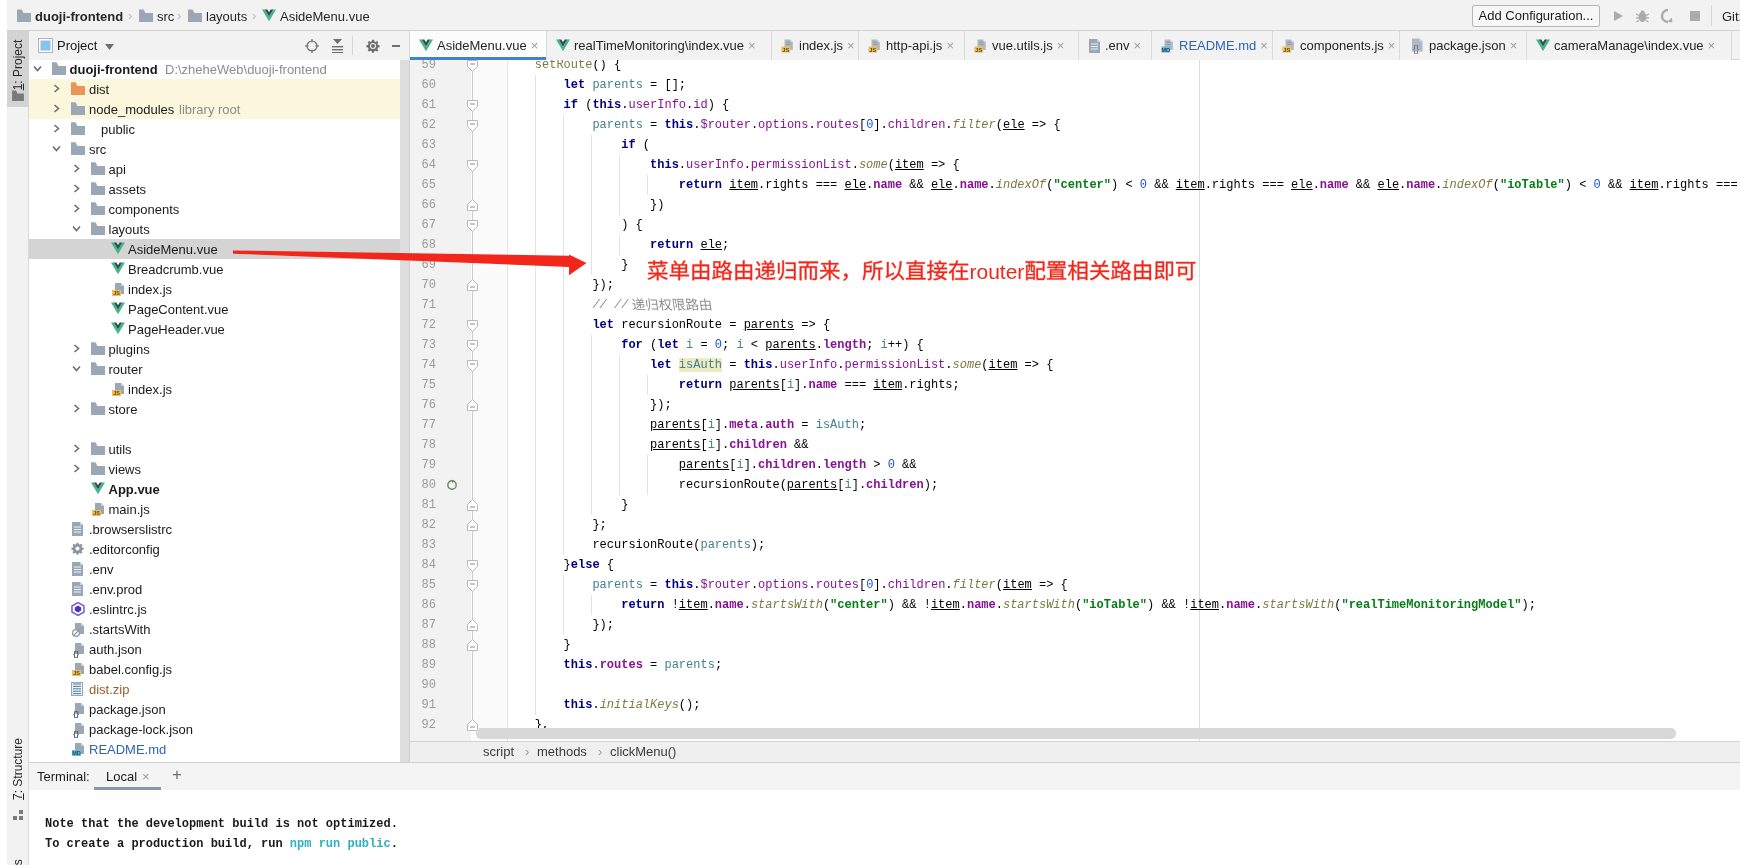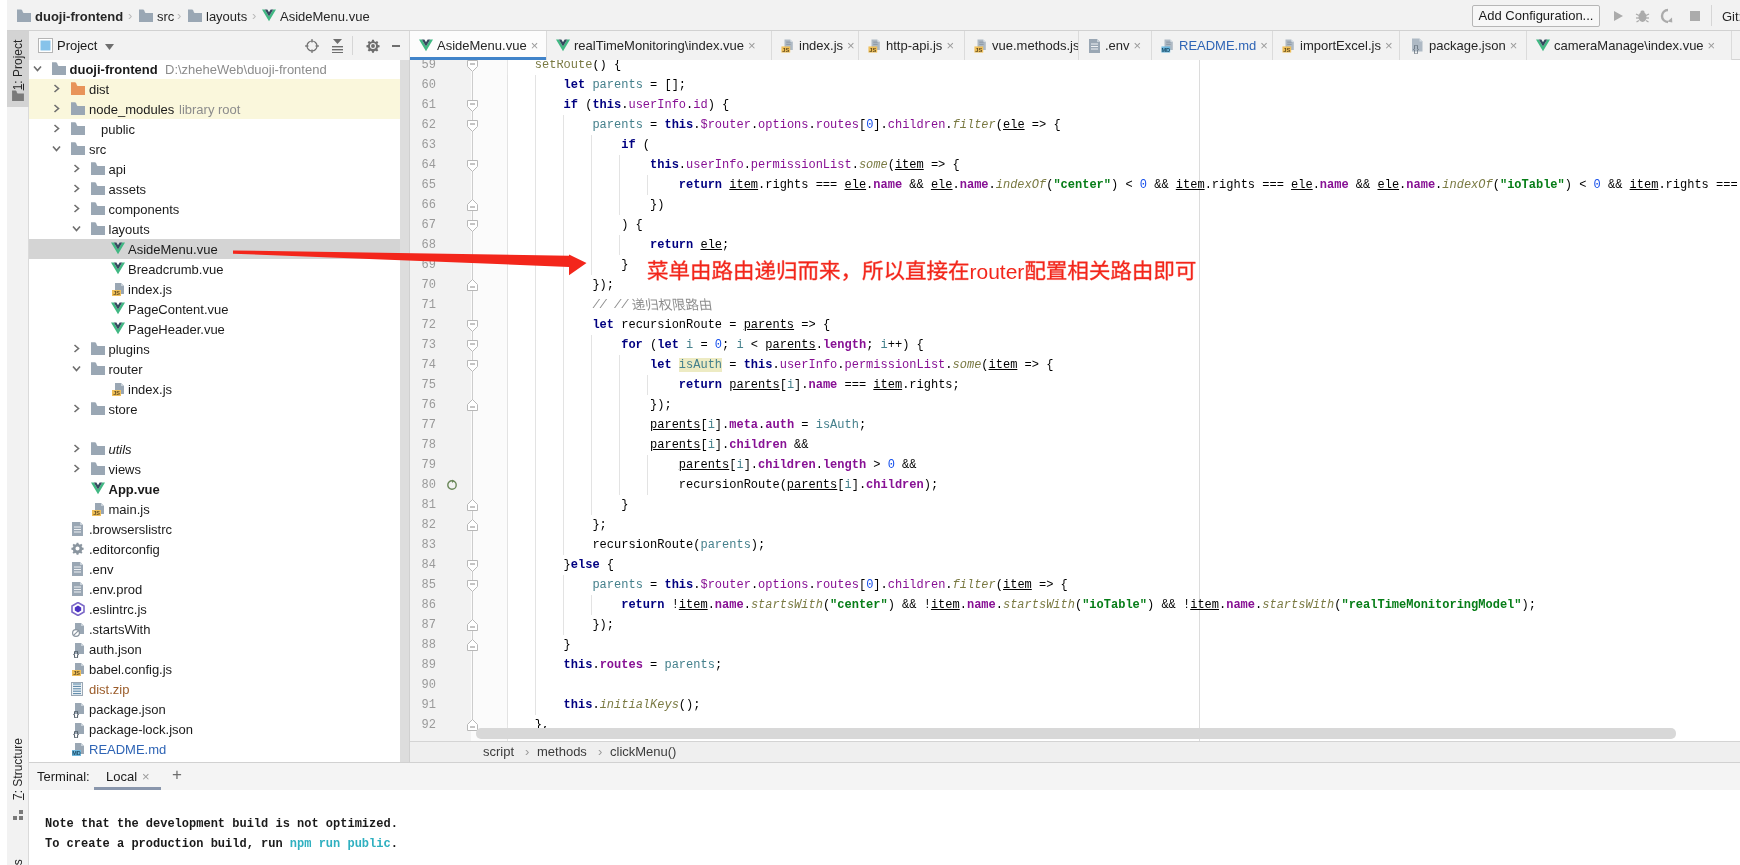--- a/index.html
+++ b/index.html
@@ -413,21 +413,21 @@
           <svg width="11" height="11" viewBox="0 0 11 11">
             <polyline points="3.5,2 7.5,5.5 3.5,9" fill="none" stroke="#6E6E6E" stroke-width="1.6"></polyline>
           </svg>
         </i>
         <i style="left:62px;top:3px">
           <svg width="14" height="13" viewBox="0 0 14 13">
             <path fill="#9AA7B4" d="M0 2 h5 l1.5 2 H14 v9 H0 z M0 1.5 v-1 h4.2 l1 1.3 z"></path>
             <path fill="#9AA7B4" d="M0 0.6h4.4l1.6 2H0z"></path>
           </svg>
         </i>
-        <span style="left:79.5px;font-style:italic;" class="tlabel">utils</span>
+        <span style="left:79.5px;" class="tlabel">utils</span>
       </div>
 <div class="trow" style="top:399px;">
         <i style="left:42px;top:4px">
           <svg width="11" height="11" viewBox="0 0 11 11">
             <polyline points="3.5,2 7.5,5.5 3.5,9" fill="none" stroke="#6E6E6E" stroke-width="1.6"></polyline>
           </svg>
         </i>
         <i style="left:62px;top:3px">
           <svg width="14" height="13" viewBox="0 0 14 13">
             <path fill="#9AA7B4" d="M0 2 h5 l1.5 2 H14 v9 H0 z M0 1.5 v-1 h4.2 l1 1.3 z"></path>
@@ -650,21 +650,21 @@
         <i>
           <svg width="14" height="14" viewBox="0 0 16 16">
             <path fill="#AEB9C4" d="M4 0.5h6.5l3 3v9H4z"></path>
             <path fill="#d5dde3" d="M10.5 0.5l3 3h-3z"></path>
             <rect x="6" y="3" width="5" height="1.2" fill="#8d99a5"></rect>
             <rect x="6" y="5.5" width="5" height="1.2" fill="#8d99a5"></rect>
             <rect x="0.5" y="8.5" width="10" height="7" fill="#F0C05A"></rect>
             <text x="5.5" y="14.4" font-family="Liberation Sans" font-size="6.5" font-weight="bold" fill="#5f4a1e" text-anchor="middle">JS</text>
           </svg>
         </i>
-        <span style="">vue.methods.js</span>
+        <span style="">vue.utils.js</span>
         <b>×</b>
       </div>
       <div class="etab" style="width:73px">
         <i>
           <svg width="13" height="14" viewBox="0 0 13 14">
             <path fill="#9AA7B4" d="M1 0h8l3 3v11H1z"></path>
             <path fill="#c9d2da" d="M9 0l3 3H9z"></path>
             <g stroke="#eef1f4" stroke-width="1">
               <line x1="3" y1="5" x2="10" y2="5"></line>
               <line x1="3" y1="7.5" x2="10" y2="7.5"></line>
@@ -693,21 +693,21 @@
         <i>
           <svg width="14" height="14" viewBox="0 0 16 16">
             <path fill="#AEB9C4" d="M4 0.5h6.5l3 3v9H4z"></path>
             <path fill="#d5dde3" d="M10.5 0.5l3 3h-3z"></path>
             <rect x="6" y="3" width="5" height="1.2" fill="#8d99a5"></rect>
             <rect x="6" y="5.5" width="5" height="1.2" fill="#8d99a5"></rect>
             <rect x="0.5" y="8.5" width="10" height="7" fill="#F0C05A"></rect>
             <text x="5.5" y="14.4" font-family="Liberation Sans" font-size="6.5" font-weight="bold" fill="#5f4a1e" text-anchor="middle">JS</text>
           </svg>
         </i>
-        <span style="">importExcel.js</span>
+        <span style="">components.js</span>
         <b>×</b>
       </div>
       <div class="etab" style="width:127px">
         <i>
           <svg width="16" height="16" viewBox="0 0 16 16">
             <path fill="#AEB9C4" d="M3 0.5h7.5l3 3v10H3z"></path>
             <path fill="#d5dde3" d="M10.5 0.5l3 3h-3z"></path>
             <text x="7" y="13.5" font-family="Liberation Sans" font-size="9" fill="#5f6b77" text-anchor="middle">{}</text>
           </svg>
         </i>

